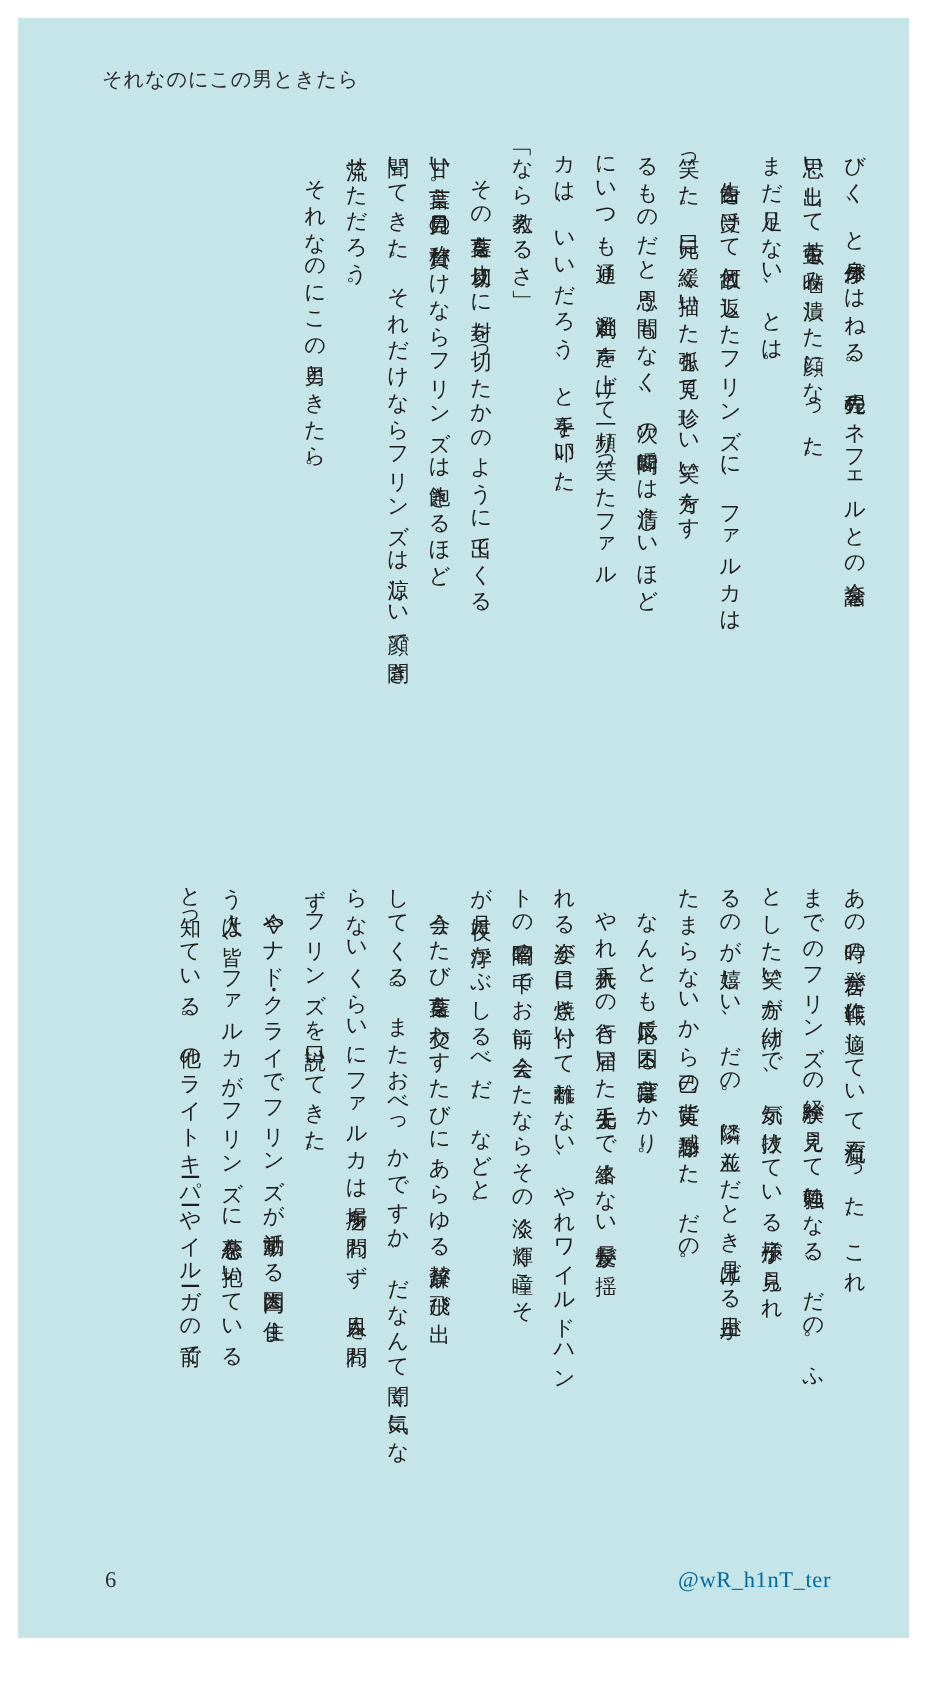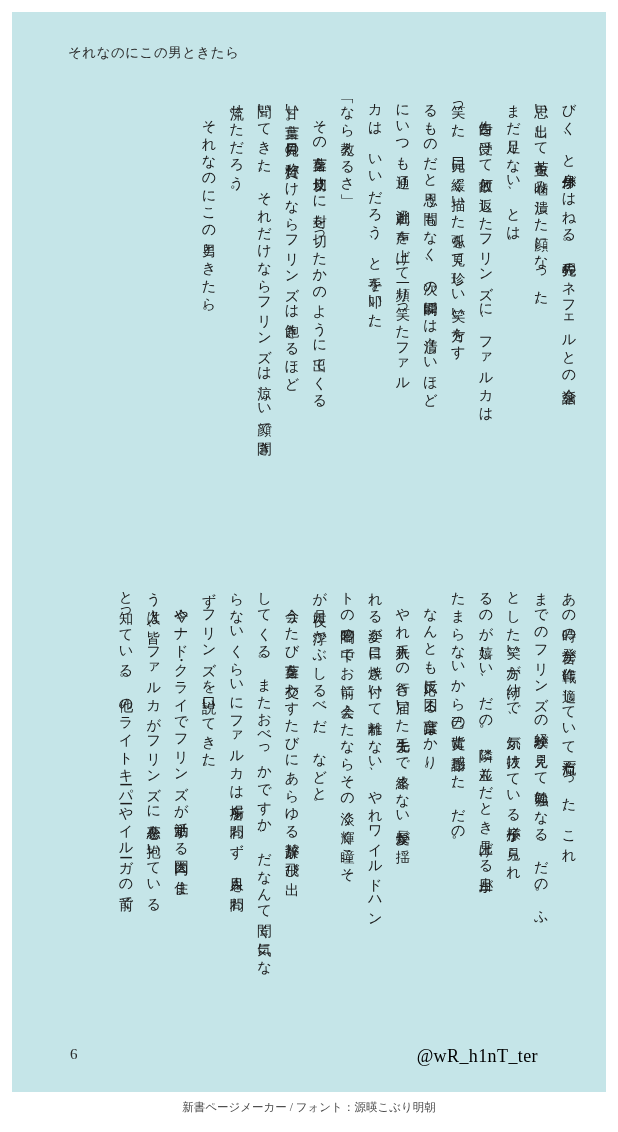--- a/index.html
+++ b/index.html
@@ -76,24 +76,24 @@
   }
   .page-number {
     position: absolute;
     left: 58px;
     top: 1034px;
     font-size: 15px;
     color: #2b2b2b;
   }
   .handle {
     position: absolute;
-    right: 68px;
+    right: 52px;
     top: 1034px;
-    font-size: 18px;
-    color: #000000;
+    font-size: 15px;
+    color: #0369a1;
     letter-spacing: 0.4px;
   }
   .footer {
     position: absolute;
     left: 0;
     top: 1100px;
     width: 618px;
     text-align: center;
     font-size: 11.5px;
     color: #4a4a4a;
@@ -145,14 +145,13 @@
         <div class="vline">　今やナド・クライでフリンズが活動する圏内に住ま</div>
         <div class="vline">う人々は皆、ファルカがフリンズに恋慕を抱いている</div>
         <div class="vline">と知っている。他のライトキーパーやイルーガの前で</div>
       </div>
     </div>
 
     <div class="page-number">6</div>
     <div class="handle">@wR_h1nT_ter</div>
   </div>
 
-  <div class="footer">新書ページメーカー / フォント：源暎こぶり明朝</div>
 </div>
 
 </body></html>

